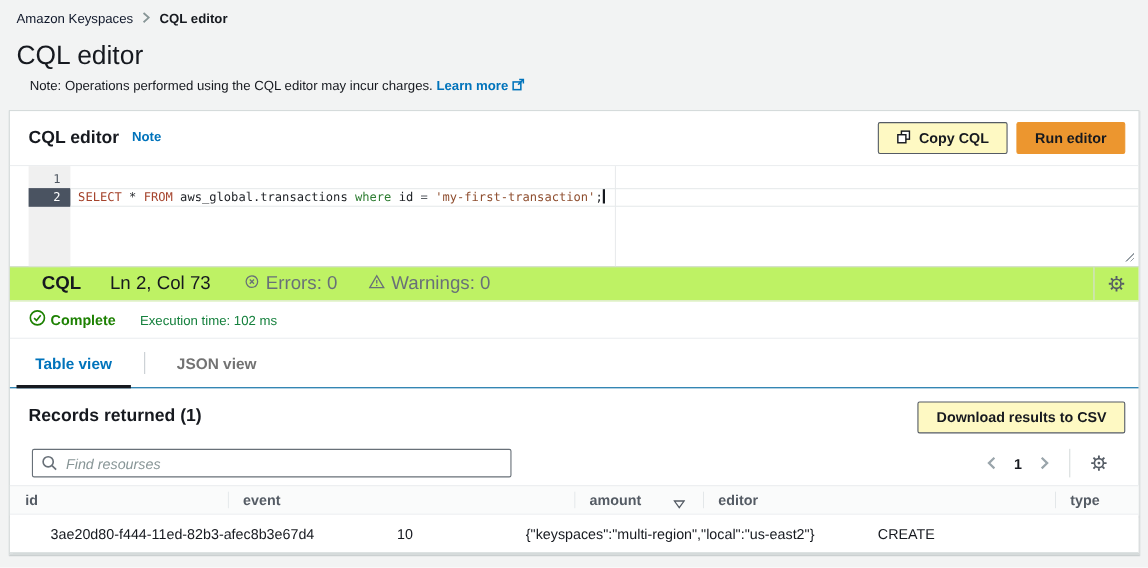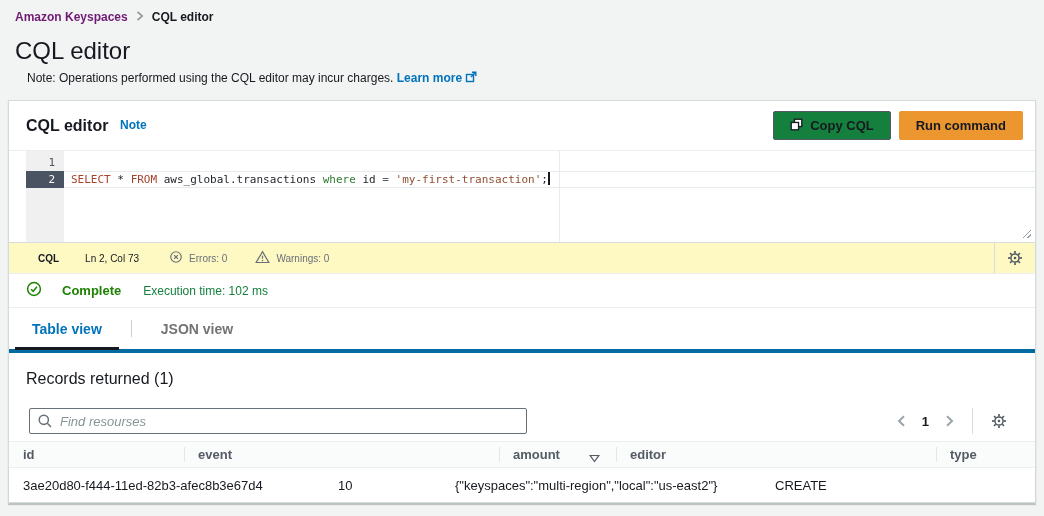--- a/index.html
+++ b/index.html
@@ -7,21 +7,21 @@
   body {
     background:#f2f3f3;
     font-family:"Liberation Sans", sans-serif;
     color:#16191f;
     font-size:13px;
   }
   a { text-decoration:none; }
 
   
   .breadcrumb { padding:10px 0 0 15px; font-size:12px; display:flex; align-items:center; gap:8px; }
-  .breadcrumb a { color:#701a75;font-weight:bold; }
+  .breadcrumb a { color:#0f172a; }
   .breadcrumb .crumb-current { color:#16191f; font-weight:700; }
   .page-title { font-size:24px; font-weight:500; margin:13px 0 6px 15px; color:#16191f; }
   .page-note { font-size:12px; margin-left:27px; color:#16191f; }
   .page-note a { color:#0073bb; font-weight:700; }
   .ext-icon { display:inline-block; vertical-align:-1px; margin-left:3px; }
 
   
   .card {
     margin:14px 8px 0 8px;
     background:#fff;
@@ -31,21 +31,21 @@
 
   .card-header {
     height:50px; display:flex; align-items:center; justify-content:space-between;
     padding:0 12px 0 17px; border-bottom:1px solid #eceef0;
   }
   .card-header h2 { font-size:16px; font-weight:700; display:inline; }
   .info-link { font-size:12px; font-weight:700; color:#0073bb; margin-left:8px; vertical-align:2px; }
   .header-buttons { display:flex; gap:8px; }
   .btn { height:29px; border-radius:2px; font-size:13px; font-weight:700; padding:0 16px;
          font-family:"Liberation Sans", sans-serif; cursor:pointer; display:flex; align-items:center; gap:7px; }
-  .btn-normal { background:#15803d; border:1px solid #545b64; color:#16191f; }
+  .btn-normal { background:#fef9c3; border:1px solid #545b64; color:#16191f; }
   .btn-primary { background:#ec962f; border:1px solid #ec962f; color:#16191f; }
 
   
   .editor { position:relative; height:91px; margin-left:17px; display:flex;
             font-family:"DejaVu Sans Mono", monospace; font-size:11px; }
   .gutter { width:38px; background:#f0f0f0; padding-top:3px; color:#4d5560; }
   .gutter .ln { height:17px; line-height:17px; text-align:right; padding-right:9px; }
   .gutter .ln.active { background:#4a5361; color:#ffffff; }
   .code-area { flex:1; position:relative; padding-top:3px; }
   .ruler { position:absolute; left:495px; top:0; bottom:0; width:1px; background:#e9ebed; }
@@ -56,66 +56,66 @@
   .tok-plain { color:#1d2025; }
   .tok-builtin { color:#2e7d32; }
   .tok-operator { color:#5a5f66; }
   .tok-string { color:#8f4e2f; }
   .cursor { display:inline-block; width:2px; height:13px; background:#16191f; vertical-align:-2px; }
   .resize-handle { position:absolute; right:4px; bottom:4px; width:10px; height:10px;
     background:repeating-linear-gradient(-45deg, transparent 0 2px, #98a0a6 2px 3px);
     clip-path:polygon(100% 0, 100% 100%, 0 100%); }
 
   
-  .status-bar { height:32px; background:#fef9c3; border-top:1px solid #d8dcdd; border-bottom:1px solid #eceef0;
-                display:flex; align-items:center; font-size:10px; padding-left:29px; }
+  .status-bar { height:32px; background:#bef264; border-top:1px solid #d8dcdd; border-bottom:1px solid #eceef0;
+                display:flex; align-items:center; font-size:17px; padding-left:29px; }
   .status-bar .lang { font-weight:700; margin-right:26px; }
   .status-bar .pos { margin-right:30px; }
   .status-item { display:flex; align-items:center; gap:6px; color:#687078; margin-right:28px; }
   .status-right { margin-left:auto; display:flex; align-items:center; height:100%; }
   .vdivider { width:1px; height:100%; background:#d8dcdd; }
   .gear-btn { width:40px; display:flex; align-items:center; justify-content:center; cursor:pointer; }
 
   
   .complete-row { height:34px; display:flex; align-items:center; padding-left:17px;
                   border-bottom:1px solid #eceef0; }
-  .complete-row .state { color:#1d8102; font-weight:700; font-size:13px; margin-left:20px;text-align:right; }
+  .complete-row .state { color:#1d8102; font-weight:700; font-size:13px; margin-left:4px;text-align:right; }
   .complete-row .exec { font-size:12px; margin-left:22px; color:#15803d; }
 
   
-  .tabs { height:45px; display:flex; align-items:stretch; padding-left:6px; border-bottom:4px solid #0369a1;gap:12px; }
+  .tabs { height:45px; display:flex; align-items:stretch; padding-left:6px; border-bottom:1px solid #0369a1;gap:12px; }
   .tab { position:relative; display:flex; align-items:center; padding:0 17px; font-size:14px; font-weight:700;
          color:#737373; cursor:pointer; }
   .tab.active { color:#0073bb; }
   .tab.active .tab-underline { position:absolute; left:0; right:0; bottom:-1px; height:3px; background:#16191f; }
   .tab-sep { width:1px; background:#c8ced2; margin:12px 0; }
 
   
   .results-header { height:48px; display:flex; align-items:center; justify-content:space-between;
                     padding:4px 12px 0 17px; }
-  .results-header h3 { font-size:16px; font-weight:400; }
+  .results-header h3 { font-size:16px; font-weight:700; }
   .toolbar { height:40px; display:flex; align-items:center; justify-content:space-between; padding:0 16px 0 20px; }
-  .search-box { position:relative; width:498px; }
+  .search-box { position:relative; width:436px; }
   .search-box input { width:100%; height:26px; border:1px solid #687078; border-radius:2px;
                       padding:0 8px 0 30px; font-size:13px; font-family:"Liberation Sans", sans-serif; color:#16191f; }
   .search-box input::placeholder { font-style:italic; color:#879596; }
   .search-icon { position:absolute; left:8px; top:5px; }
   .pager { display:flex; align-items:center; height:30px; }
   .pg-btn { background:none; border:none; cursor:pointer; padding:2px 8px; display:flex; align-items:center; }
   .pg-num { font-weight:700; font-size:13px; color:#16191f; padding:0 8px; background:none; border:none; cursor:pointer;
             font-family:"Liberation Sans", sans-serif; }
   .pager .vdivider { height:26px; margin:0 6px 0 10px; }
 
   
   .tbl-header { height:27px; background:#fafbfb; border-top:1px solid #eceef0; border-bottom:1px solid #eceef0;
                 display:flex; align-items:center; font-weight:700; font-size:13px; color:#545b64; }
   .tbl-row { height:35px; display:flex; align-items:center; font-size:13px; color:#16191f;
              border-bottom:1px solid #d5dbdb; background:#fff; box-shadow:0 1px 1px rgba(0,28,36,.12); }
   .cell { padding-left:14px; position:relative; height:100%; display:flex; align-items:center; overflow:hidden; }
-  .c-id { width:175px; } .c-event { width:315px; } .c-amount { width:117px; }
+  .c-id { width:175px; } .c-event { width:315px;margin-left:23px; } .c-amount { width:117px; }
   .c-details { width:320px; } .c-type { flex:1; }
   .col-sep { position:absolute; left:0; top:5px; bottom:5px; width:1px; background:#e3e7e9; }
   .sort-icon { position:absolute; right:16px; top:9px; }
   .spacer-bottom { height:19px; }
 </style>
 </head>
 <body>
 
 <nav class="breadcrumb">
   <a href="#">Amazon Keyspaces</a>
@@ -149,21 +149,21 @@
     </div>
     <div class="header-buttons">
       <button class="btn btn-normal">
         <span><svg width="13" height="13" viewBox="0 0 16 16">
               <rect x="5.5" y="1.5" width="9" height="9" fill="#fff" stroke="#16191f" stroke-width="1.6"></rect>
               <rect x="1.5" y="5.5" width="9" height="9" fill="#fff" stroke="#16191f" stroke-width="1.6"></rect>
             </svg></span>
         <span>Copy CQL</span>
       </button>
       <button class="btn btn-primary">
-        <span>Run command</span>
+        <span>Run editor</span>
       </button>
     </div>
   </div>
 
   <div class="editor">
     <div class="gutter">
       <div class="ln">1</div>
       <div class="ln active">2</div>
     </div>
     <div class="code-area">
@@ -229,20 +229,23 @@
     </div>
     <div class="tab-sep"></div>
     <div class="tab">
       <span>JSON view</span>
     </div>
   </div>
 
   <div>
     <div class="results-header">
       <h3>Records returned (1)</h3>
+      <button class="btn btn-normal">
+        <span>Download results to CSV</span>
+      </button>
     </div>
 
     <div class="toolbar">
       <div class="search-box">
         <span class="search-icon"><svg width="16" height="16" viewBox="0 0 16 16">
               <circle cx="6.8" cy="6.8" r="4.6" fill="none" stroke="#687078" stroke-width="1.5"></circle>
               <line x1="10.3" y1="10.3" x2="14" y2="14" stroke="#687078" stroke-width="1.5"></line>
             </svg></span>
         <input type="text" placeholder="Find resourses" style="">
       </div>

